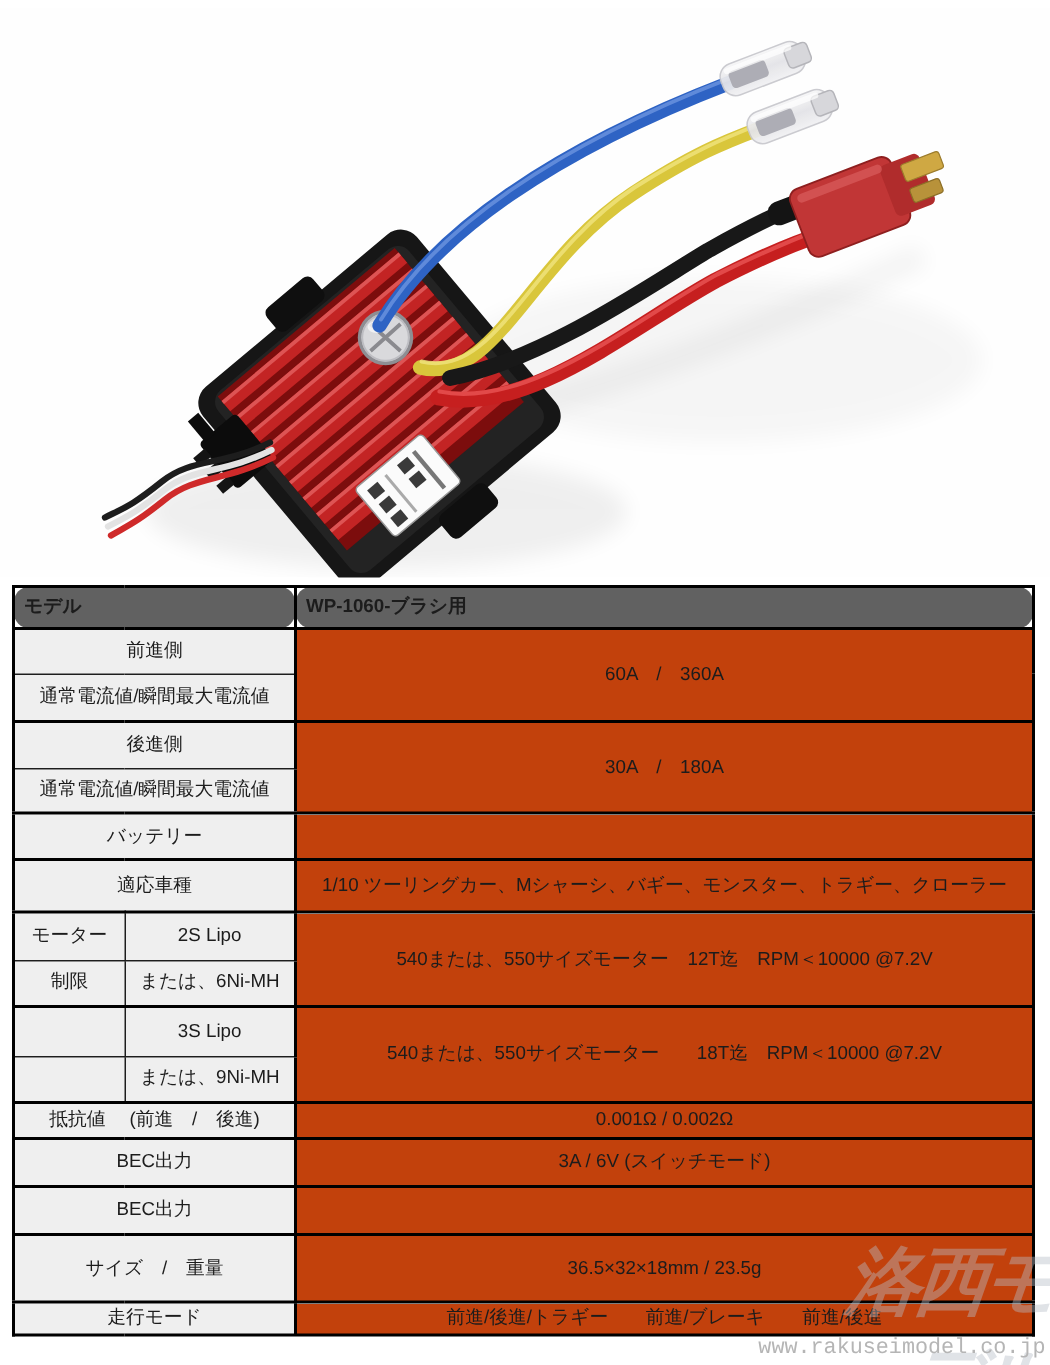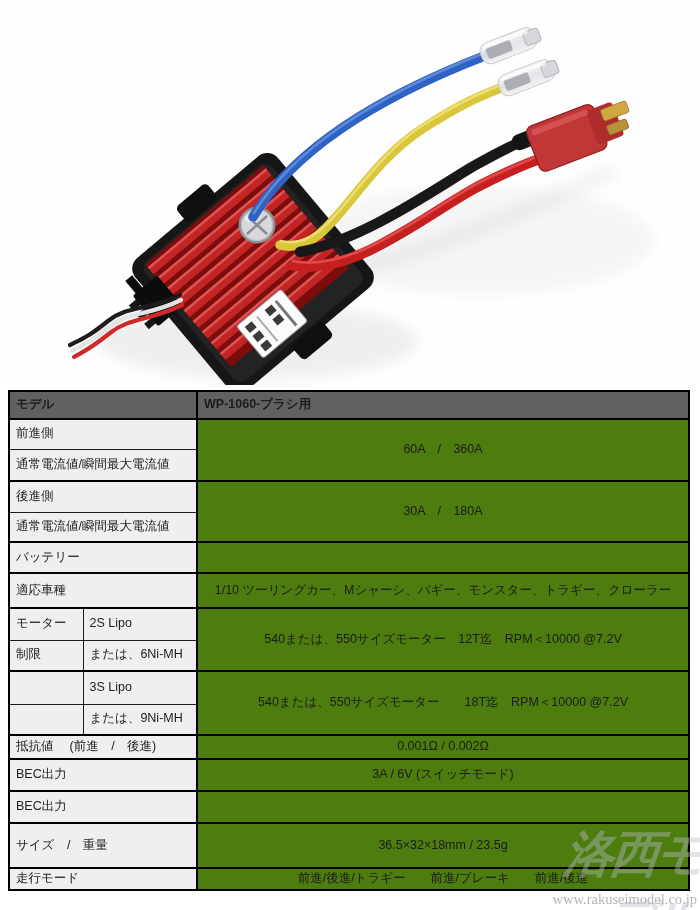--- a/index.html
+++ b/index.html
@@ -17,41 +17,41 @@
   }
   table.spec td, table.spec th{
     border:1px solid #1d1d1d;
     font-size:12.5px;line-height:1.25;
     padding:2px 6px;vertical-align:middle;
     color:var(--text,#1c1c1c);
     overflow:hidden;white-space:nowrap;
   }
   th.hdr{
     background:var(--header_bg,#616161);color:var(--header_text,#fff);
-    font-weight:bold;font-size:13px;
+    font-weight:bold;font-size:13px;border-radius:11px;
   }
   th.hdr.lblh{text-align:left;}
   th.hdr.valh{text-align:left;}
-  td.lbl{background:var(--label_bg,#efefef);text-align:left;}
-  td.val{background:#4d7c0f;text-align:center;}
+  td.lbl{background:var(--label_bg,#efefef);text-align:center;}
+  td.val{background:#c2410c;text-align:center;}
   .bb{border-bottom:2px solid var(--border,#000) !important;}
   .dv{border-right:2px solid var(--border,#000) !important;}
 
   .wm-logo{
     position:absolute;right:0px;top:822px;width:175px;
     font-size:50px;font-weight:bold;font-style:italic;
     letter-spacing:-4px;line-height:1.3;
     color:var(--watermark,#b7bdc7);opacity:0.42;
     transform:skewX(-6deg);
     text-align:right;pointer-events:none;z-index:5;
     font-family:"Liberation Sans",sans-serif;
   }
   .wm-url{
     position:absolute;right:3px;top:891px;
-    font-family:Liberation Serif, serif;
+    font-family:Liberation Mono, monospace;
     font-size:14.5px;color:#b5b5b5;z-index:6;
   }
 </style>
 </head>
 <body>
 
 <div class="page">
 
   <div class="photo">
     <svg width="700" height="380" viewBox="0 0 700 380" xmlns="http://www.w3.org/2000/svg">

